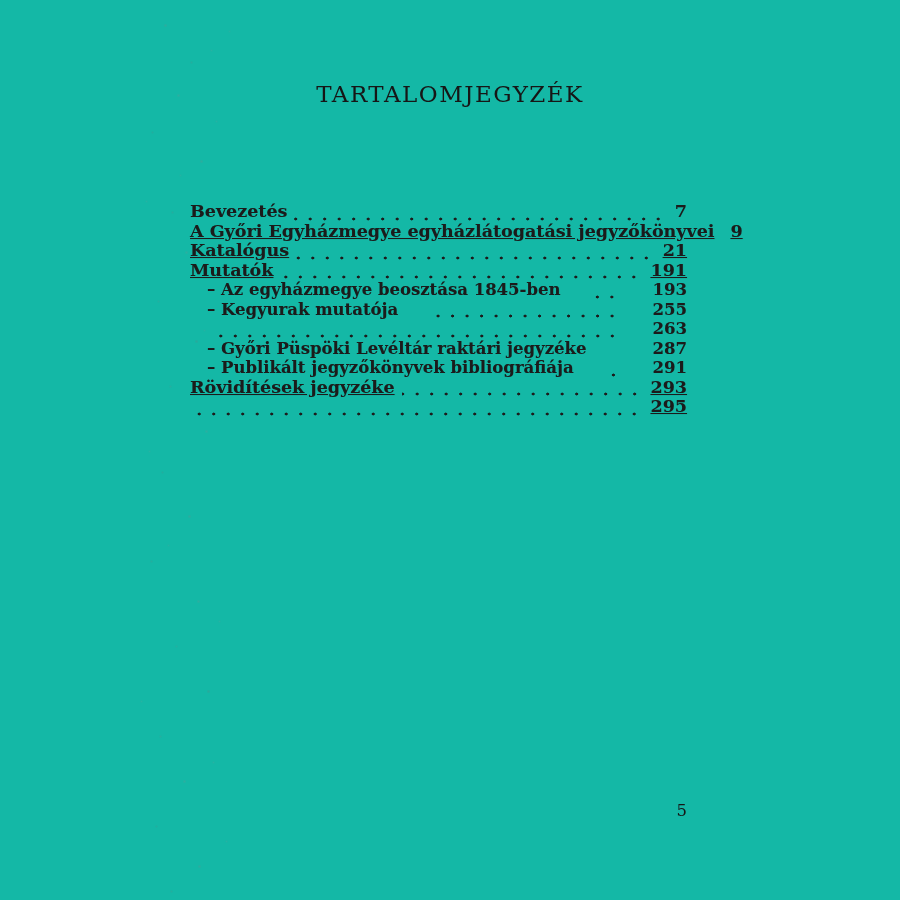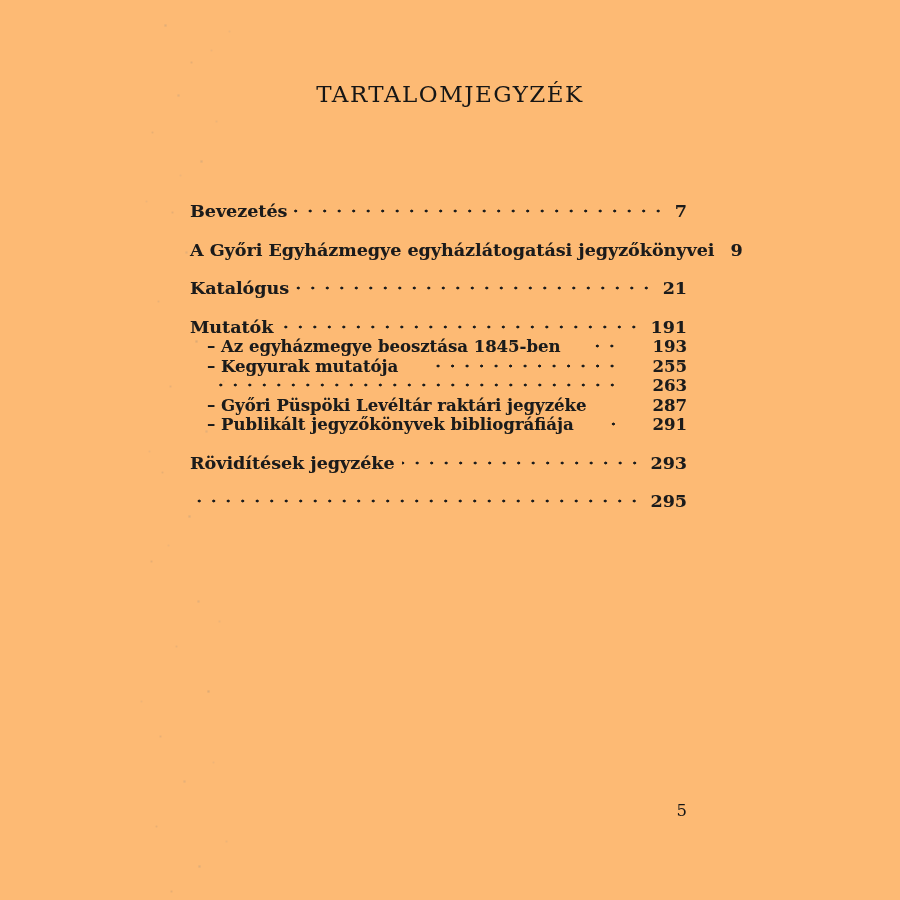--- a/index.html
+++ b/index.html
@@ -4,21 +4,21 @@
 <style>
   html, body {
     margin: 0;
     padding: 0;
     background: #ffffff;
   }
   .page {
     position: relative;
     width: 900px;
     height: 900px;
-    background: #fdba74;
+    background: #14b8a6;
     overflow: hidden;
     font-family: "DejaVu Serif", "Liberation Serif", serif;
     color: #1b1b1b;
   }
   
   .speckles {
     position: absolute;
     top: 0; left: 0;
     width: 1px; height: 1px;
     background: transparent;
@@ -71,31 +71,31 @@
     color: #161616;
   }
   .toc {
     position: absolute;
     top: 202px;
     left: 190px;
     width: 497px;
   }
   .toc-row {
     display: flex;
-    align-items: center;
+    align-items: flex-end;
     line-height: 19.5px;
     font-weight: 700;
     white-space: nowrap;
     text-shadow: 0.2px 0.2px 0 rgba(25,25,25,0.30);
   }
   .toc-row.level-0 {
     font-size: 17.5px;
   }
   .toc-row.level-0:not(:first-child) {
-    margin-top: 19px;
+    text-decoration: underline;
   }
   .toc-row.level-1 {
     font-size: 16.5px;
     padding-left: 17px;
     gap: 24px;
   }
   .toc-label {
     flex: 0 0 auto;
   }
   .toc-leader {

